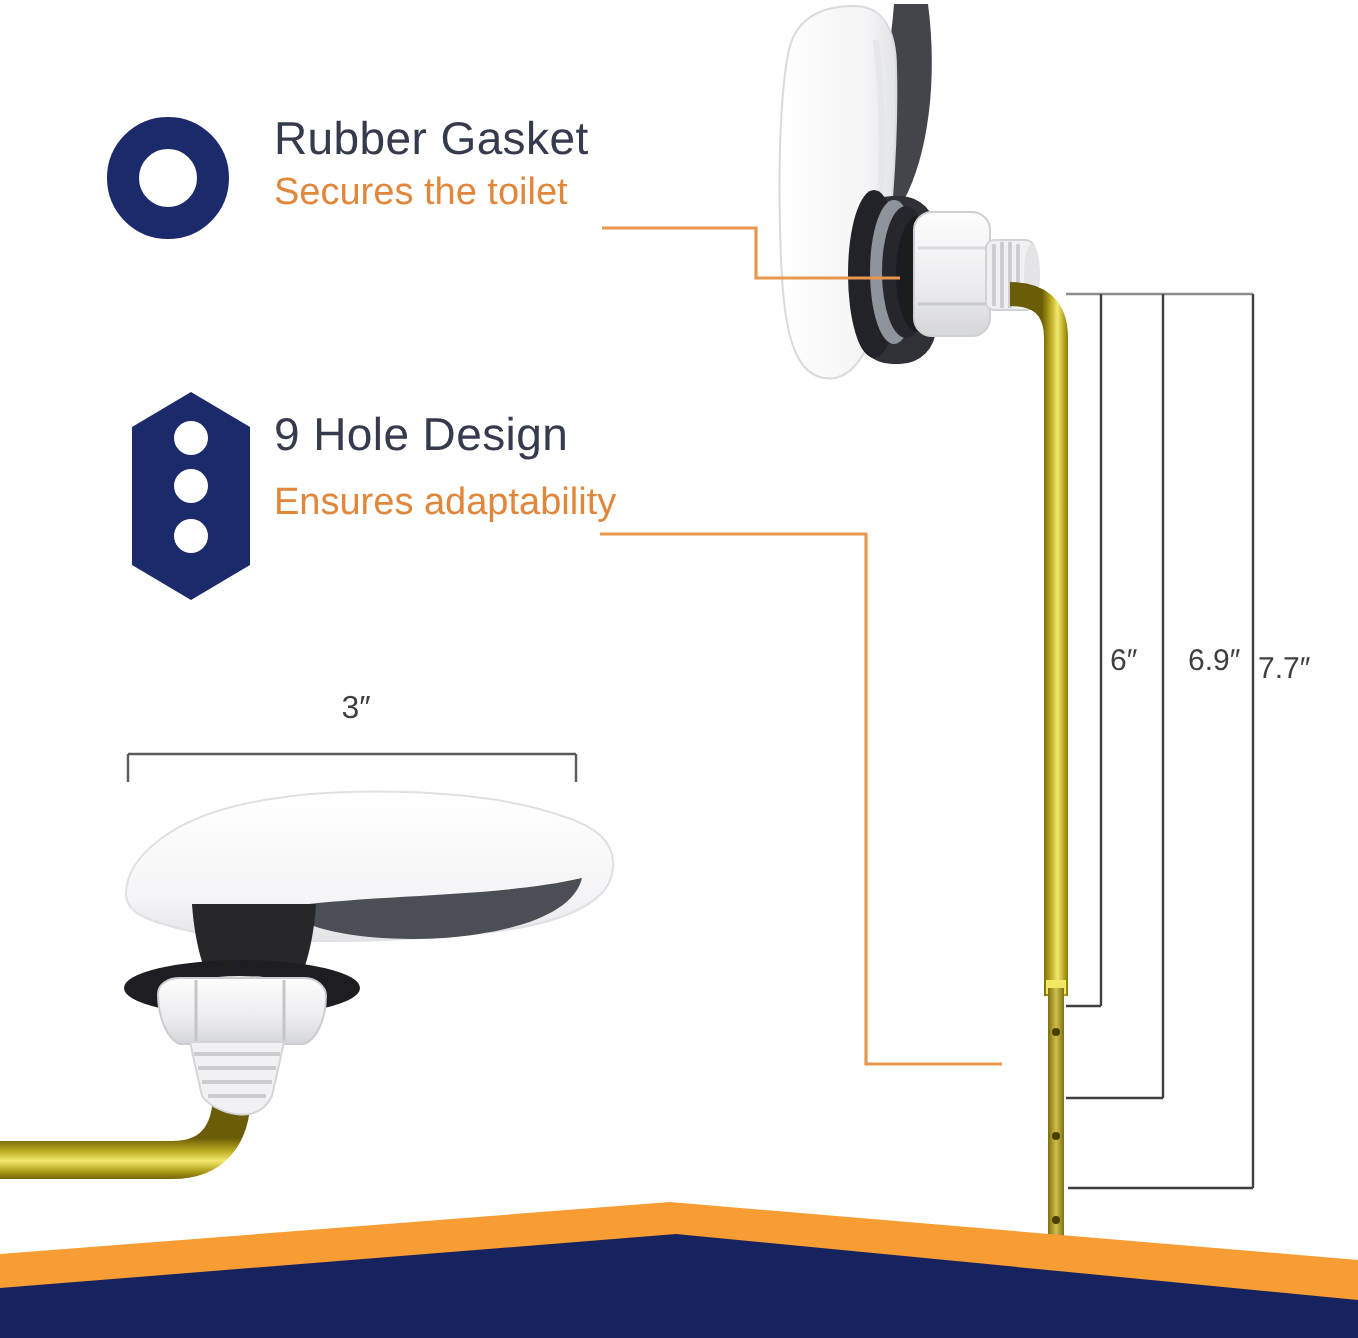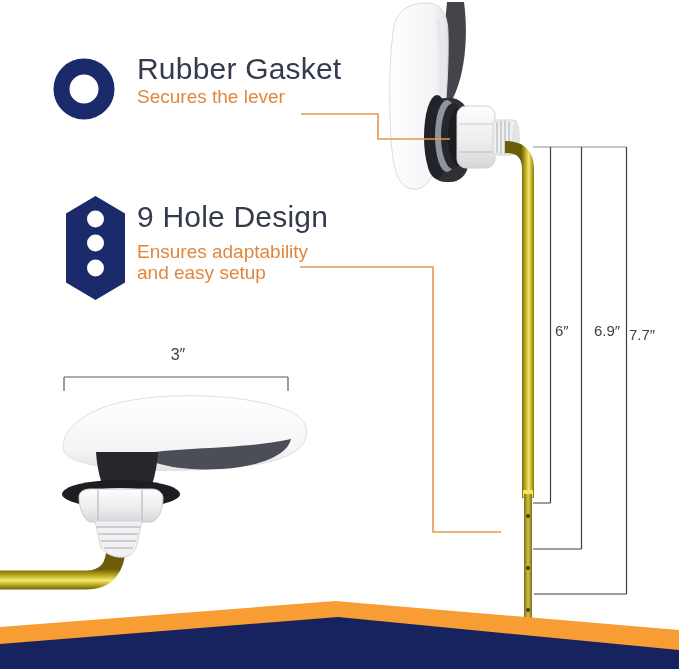--- a/index.html
+++ b/index.html
@@ -3,21 +3,21 @@
 <meta charset="utf-8">
 <style>
   html,body{margin:0;padding:0;background:#fff;}
   .stage{
     position:relative;width:679px;height:669px;overflow:hidden;background:#ffffff;
     font-family:"Liberation Sans", sans-serif;
   }
   .scene{position:absolute;left:0;top:0;}
   .abs{position:absolute;}
   .callout-title{
-    font-size:30px;line-height:24px;color:var(--title-color,#353b4d);
+    font-size:23px;line-height:24px;color:var(--title-color,#353b4d);
     letter-spacing:.2px;white-space:nowrap;
   }
   .callout-sub{
     font-size:19px;line-height:21px;color:var(--orange-text,#e1873c);white-space:nowrap;
   }
   .measure-label{
     font-size:15px;color:var(--measure-color,#3f3f3f);white-space:nowrap;
   }
   .dim-label{
     font-size:16px;color:var(--measure-color,#3f3f3f);width:40px;text-align:center;
@@ -161,29 +161,28 @@
     </g>
 
     <polygon points="0,627 335,601 679,630 679,669 0,669" fill="var(--stripe-orange,#f89d33)"></polygon>
     <polygon points="0,644 338,617 679,650 679,669 0,669" fill="var(--stripe-navy,#17235e)"></polygon>
   </svg>
 
   <svg class="icon ring-icon" width="62" height="62" viewBox="0 0 62 62">
     <circle cx="31" cy="31" r="22.5" fill="none" stroke="var(--navy,#1b2a6b)" stroke-width="16"></circle>
   </svg>
   <div class="abs callout-title c1-title">Rubber Gasket</div>
-  <div class="abs callout-sub c1-sub1">Secures the lever</div>
+  <div class="abs callout-sub c1-sub1">Secures the toilet</div>
 
   <svg class="icon hole-icon" width="59" height="104" viewBox="0 0 59 104">
     <polygon points="29.5,0 59,17.5 59,86.5 29.5,104 0,86.5 0,17.5" fill="var(--navy,#1b2a6b)"></polygon>
     <circle cx="29.5" cy="23" r="8.5" fill="#ffffff"></circle>
     <circle cx="29.5" cy="47" r="8.5" fill="#ffffff"></circle>
     <circle cx="29.5" cy="72" r="8.5" fill="#ffffff"></circle>
   </svg>
   <div class="abs callout-title c2-title">9 Hole Design</div>
   <div class="abs callout-sub c2-sub1">Ensures adaptability</div>
-  <div class="abs callout-sub c2-sub2">and easy setup</div>
 
   <div class="abs dim-label dim3">3″</div>
   <div class="abs measure-label m6">6″</div>
   <div class="abs measure-label m69">6.9″</div>
   <div class="abs measure-label m77">7.7″</div>
 </div>
 
 </body></html>

